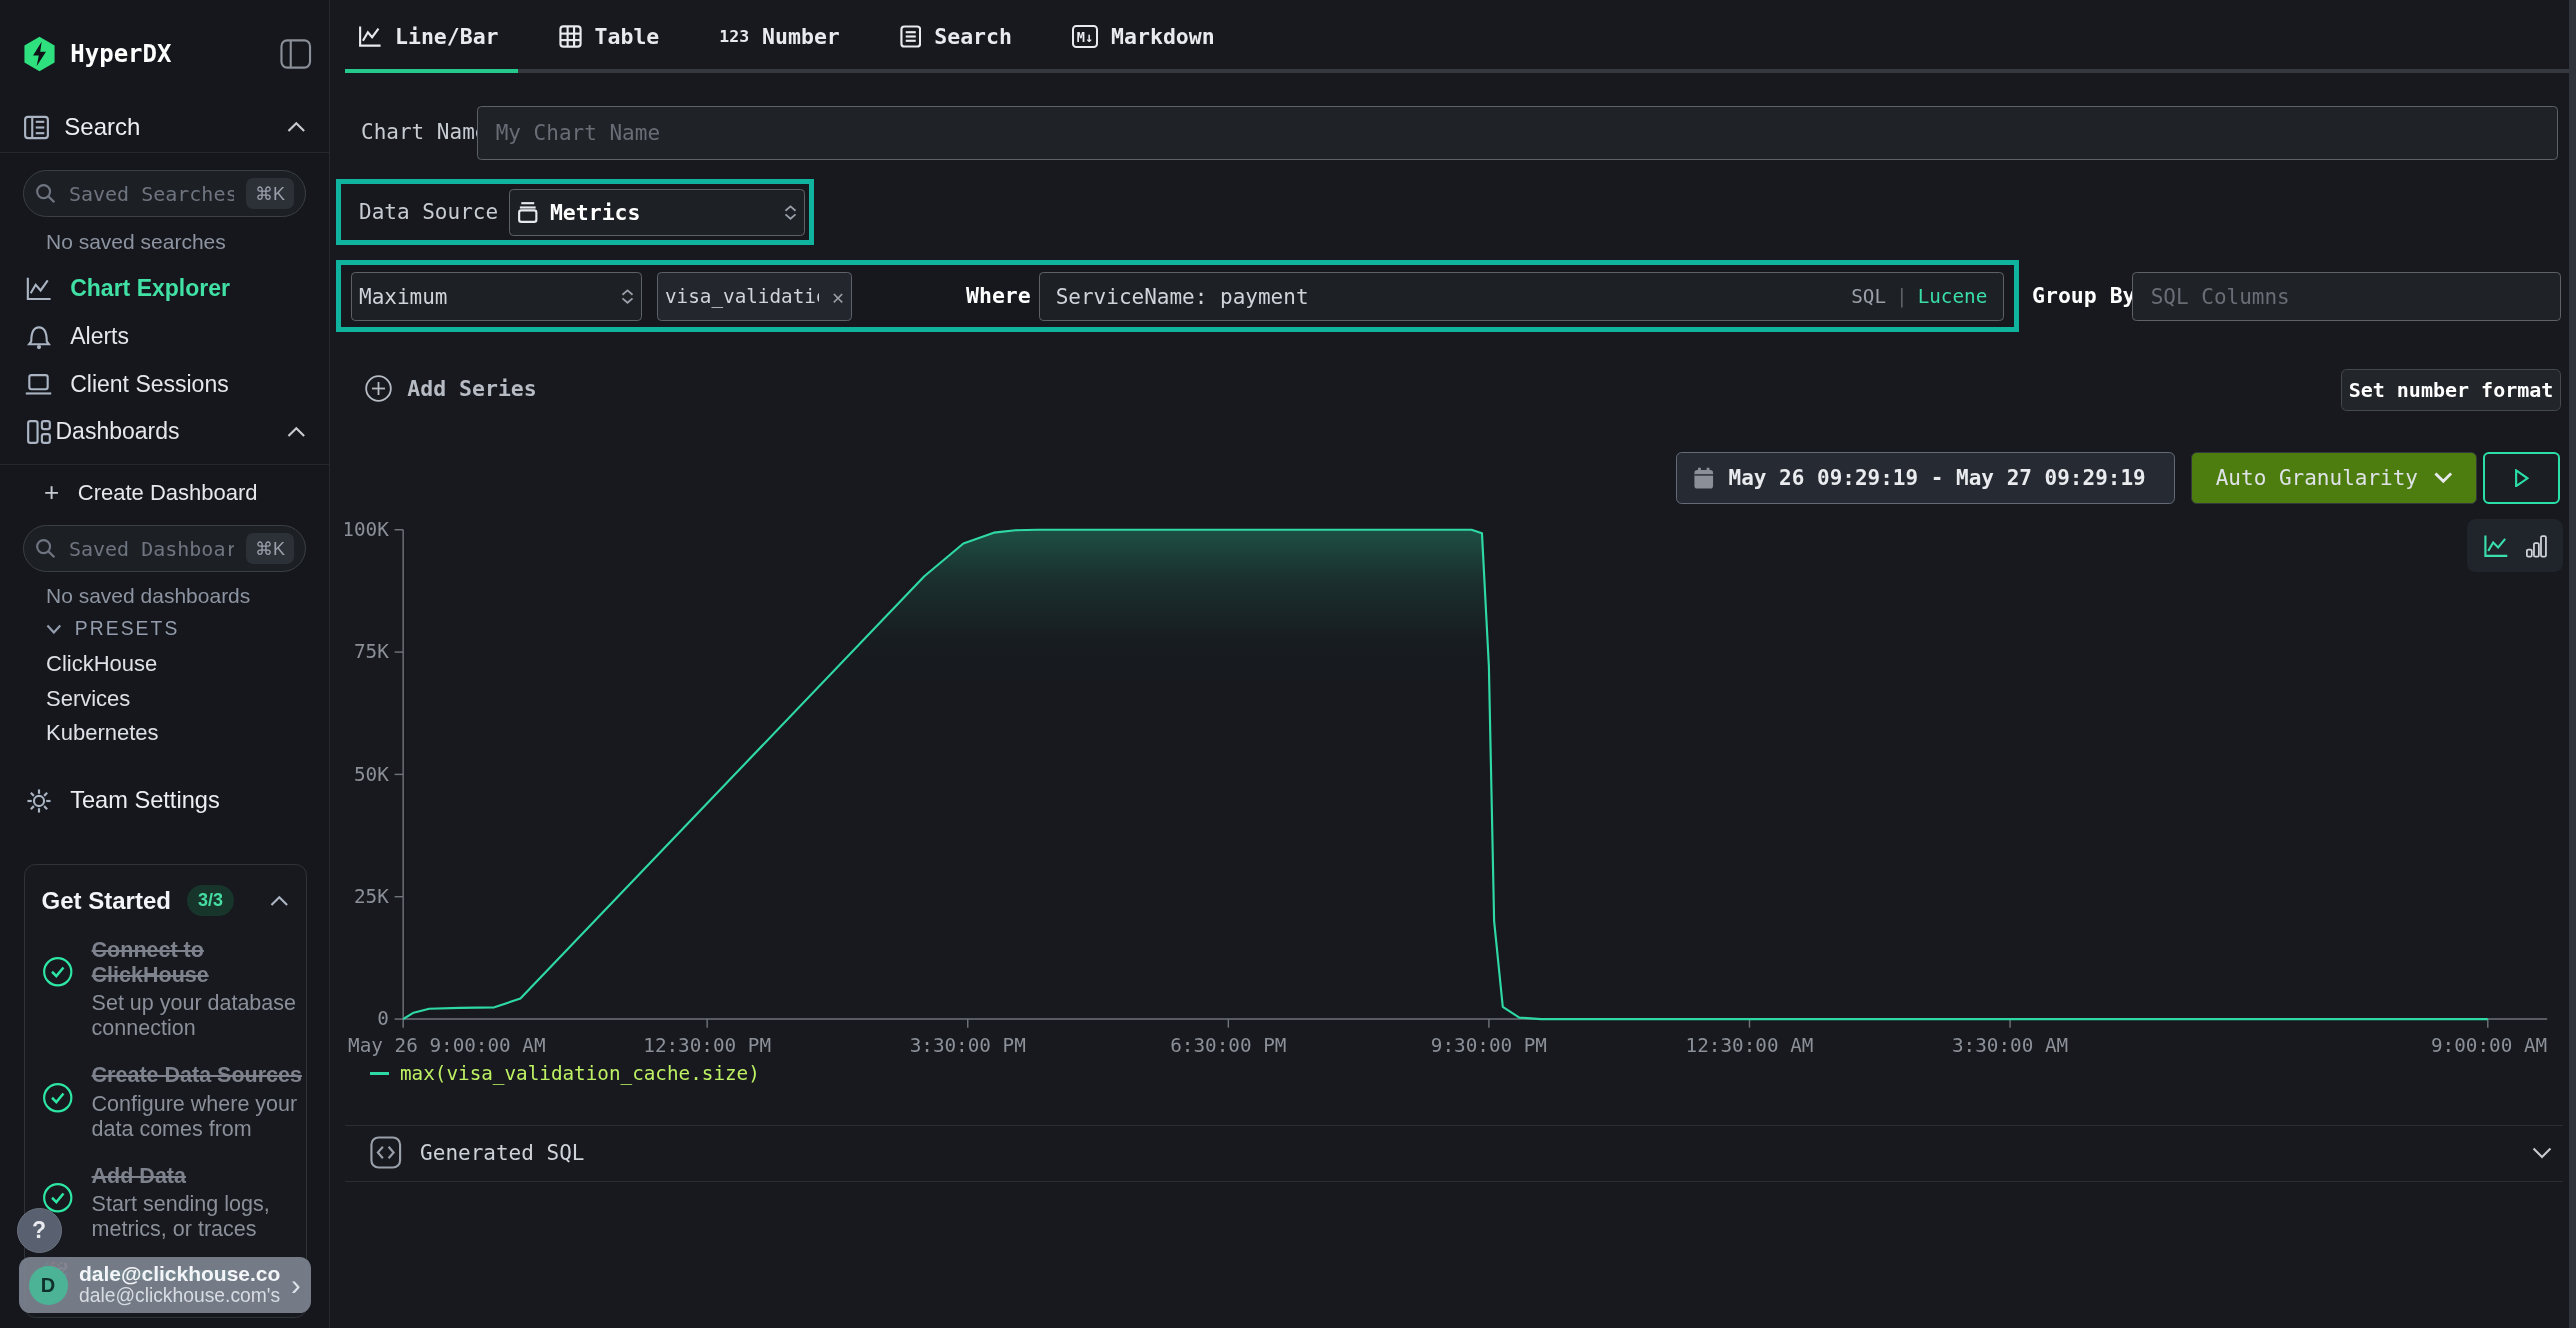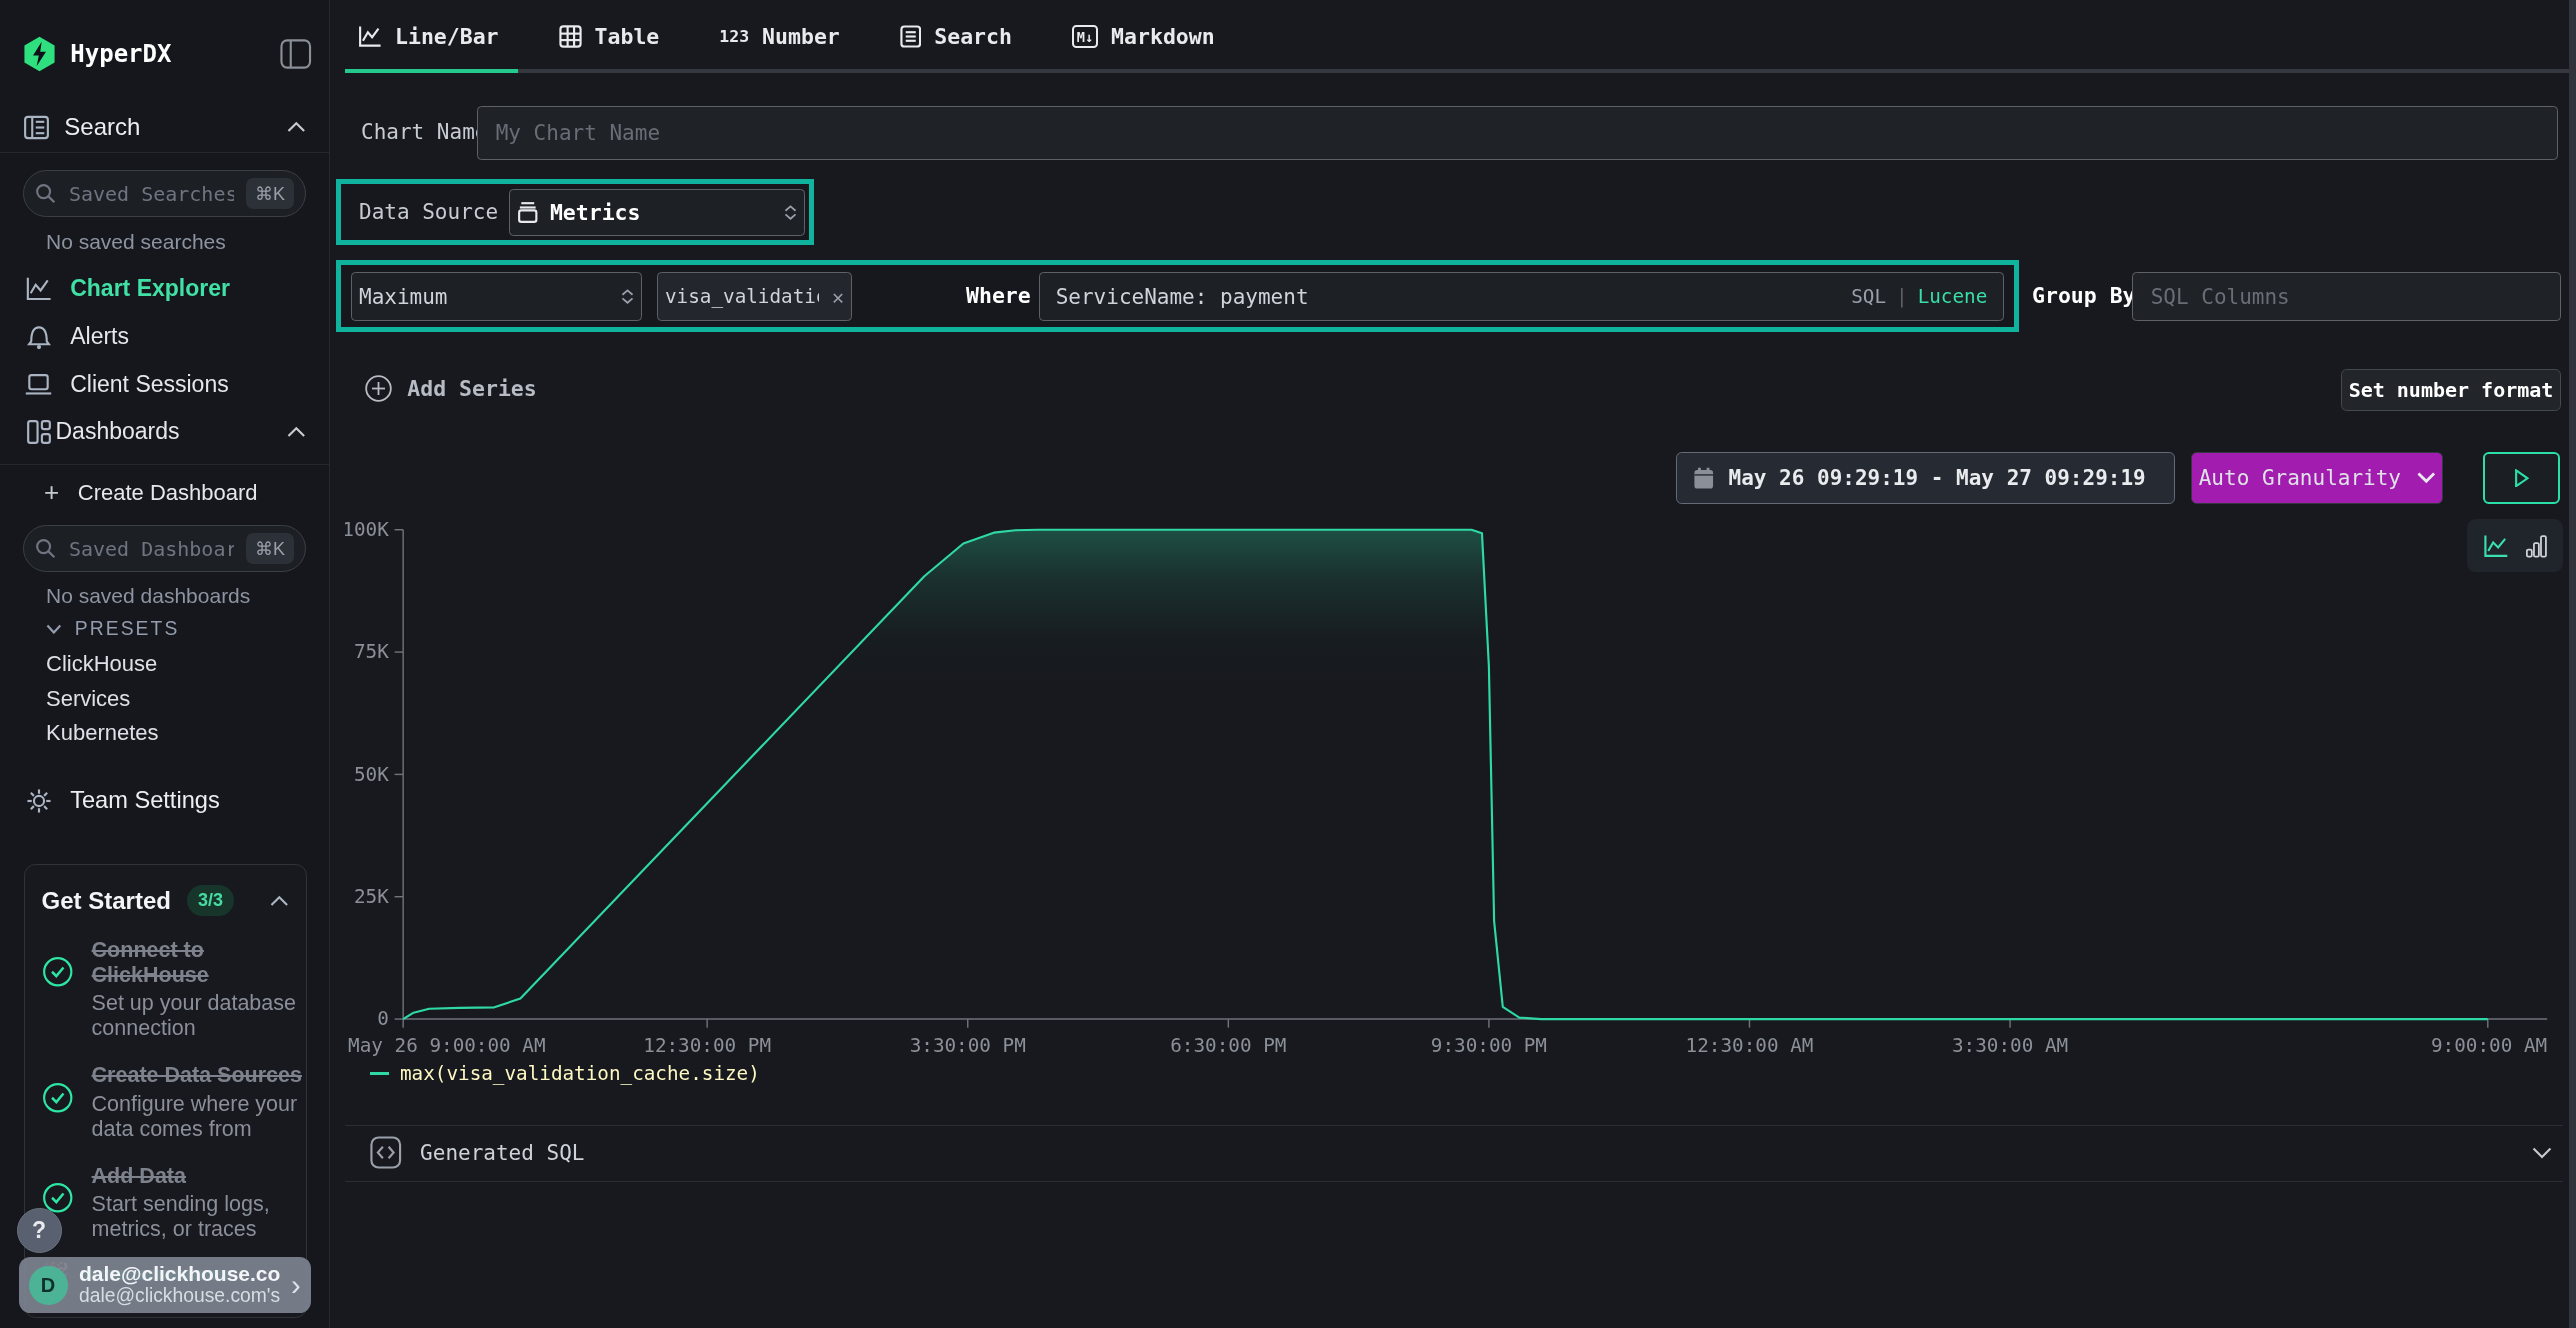--- a/index.html
+++ b/index.html
@@ -372,21 +372,21 @@
 
     <div class="abs" style="left:1676px;top:452px;width:499px;height:52px;background:#262b33;border:1.4px solid #646b78;border-radius:5.7px;box-sizing:border-box;display:flex;align-items:center;gap:14.3px;padding:0 15.7px;">
       <svg width="21.5" height="23" viewBox="0 0 30 32">
         <rect x="2" y="4" width="26" height="26" rx="4" fill="#8a8f98"></rect>
         <line x1="9" y1="1" x2="9" y2="7" stroke="#8a8f98" stroke-width="4"></line>
         <line x1="21" y1="1" x2="21" y2="7" stroke="#8a8f98" stroke-width="4"></line>
         <line x1="2" y1="11" x2="28" y2="11" stroke="#262b33" stroke-width="2"></line>
       </svg>
       <span class="mono" style="font-size:21px;font-weight:bold;color:#e9ebee;white-space:nowrap;">May 26 09:29:19 - May 27 09:29:19</span>
     </div>
-    <div class="abs" style="left:2191px;top:452px;width:252px;height:52px;background:#a21caf;border:1.4px solid #33373e;border-radius:5.7px;box-sizing:border-box;display:flex;align-items:center;justify-content:center;gap:15.7px;">
+    <div class="abs" style="left:2191px;top:452px;width:286px;height:52px;background:#4d7c0f;border:1.4px solid #33373e;border-radius:5.7px;box-sizing:border-box;display:flex;align-items:center;justify-content:center;gap:15.7px;">
       <span class="mono" style="font-size:21px;color:#dfe3e8;">Auto Granularity</span>
       <svg width="18.6" height="11.4" viewBox="0 0 26 16">
         <polyline points="2,2 13,13 24,2" fill="none" stroke="#e8eaed" stroke-width="4"></polyline>
       </svg>
     </div>
     <div class="abs" style="left:2483px;top:452px;width:77px;height:52px;border:2.1px solid #2adfa8;border-radius:5.7px;box-sizing:border-box;display:flex;align-items:center;justify-content:center;background:#1b1e23;">
       <svg width="15.7" height="18.6" viewBox="0 0 22 26">
         <polygon points="3,2 19,13 3,24" fill="none" stroke="#2adfa8" stroke-width="3"></polygon>
       </svg>
     </div>
@@ -439,21 +439,21 @@
         <line x1="2327.2083333333335" y1="706" x2="2327.2083333333335" y2="718" stroke="#6e737c" stroke-width="2"></line>
         <text x="2327.2083333333335" y="752" text-anchor="middle" fill="#8a8f98" font-size="27" font-family="&quot;DejaVu Sans Mono&quot;,&quot;Liberation Mono&quot;,monospace">3:30:00 AM</text>
         <line x1="2995" y1="706" x2="2995" y2="718" stroke="#6e737c" stroke-width="2"></line>
         <text x="3078" y="752" text-anchor="end" fill="#8a8f98" font-size="27" font-family="&quot;DejaVu Sans Mono&quot;,&quot;Liberation Mono&quot;,monospace">9:00:00 AM</text>
         <path d="M81.0,706.0L95.6,697.1L117.4,691.6L159.9,690.3L208.5,689.6L244.9,677.3L809.5,87.0L864.1,41.2L906.6,26.1L937.0,22.7L967.3,22.0L1574.4,22.0L1589.0,26.8L1598.7,213.5L1606.0,569.2L1618.1,688.9L1641.2,703.9L1671.6,706.0L2995.0,706.0L2995.0,706L81.0,706Z" fill="url(#areaFade)" stroke="none"></path>
         <path d="M81.0,706.0L95.6,697.1L117.4,691.6L159.9,690.3L208.5,689.6L244.9,677.3L809.5,87.0L864.1,41.2L906.6,26.1L937.0,22.7L967.3,22.0L1574.4,22.0L1589.0,26.8L1598.7,213.5L1606.0,569.2L1618.1,688.9L1641.2,703.9L1671.6,706.0L2995.0,706.0" fill="none" stroke="#2fd9a6" stroke-width="3" stroke-linejoin="round"></path>
       </svg>
 
     <div class="abs" style="left:370px;top:1062px;display:flex;align-items:center;gap:11.4px;">
       <span style="display:inline-block;width:18.6px;height:2.9px;background:#2fd9a6;"></span>
-      <span class="mono" style="font-size:19.3px;color:#fef9c3;">max(visa_validation_cache.size)</span>
+      <span class="mono" style="font-size:19.3px;color:#bef264;">max(visa_validation_cache.size)</span>
     </div>
 
     <div class="abs" style="left:345px;top:1125px;width:2218px;height:1.4px;background:#2a2d33;"></div>
     <div class="abs" style="left:370px;top:1136px;display:flex;align-items:center;gap:18.6px;width:2182px;">
       <svg width="31.5" height="33" viewBox="0 0 44 46">
         <rect x="2" y="2" width="40" height="42" rx="10" fill="none" stroke="#9aa0aa" stroke-width="3"></rect>
         <polyline points="18,15 11,23 18,31" fill="none" stroke="#9aa0aa" stroke-width="3"></polyline>
         <polyline points="26,15 33,23 26,31" fill="none" stroke="#9aa0aa" stroke-width="3"></polyline>
       </svg>
       <span class="mono" style="font-size:21px;color:#ced2d9;">Generated SQL</span>

